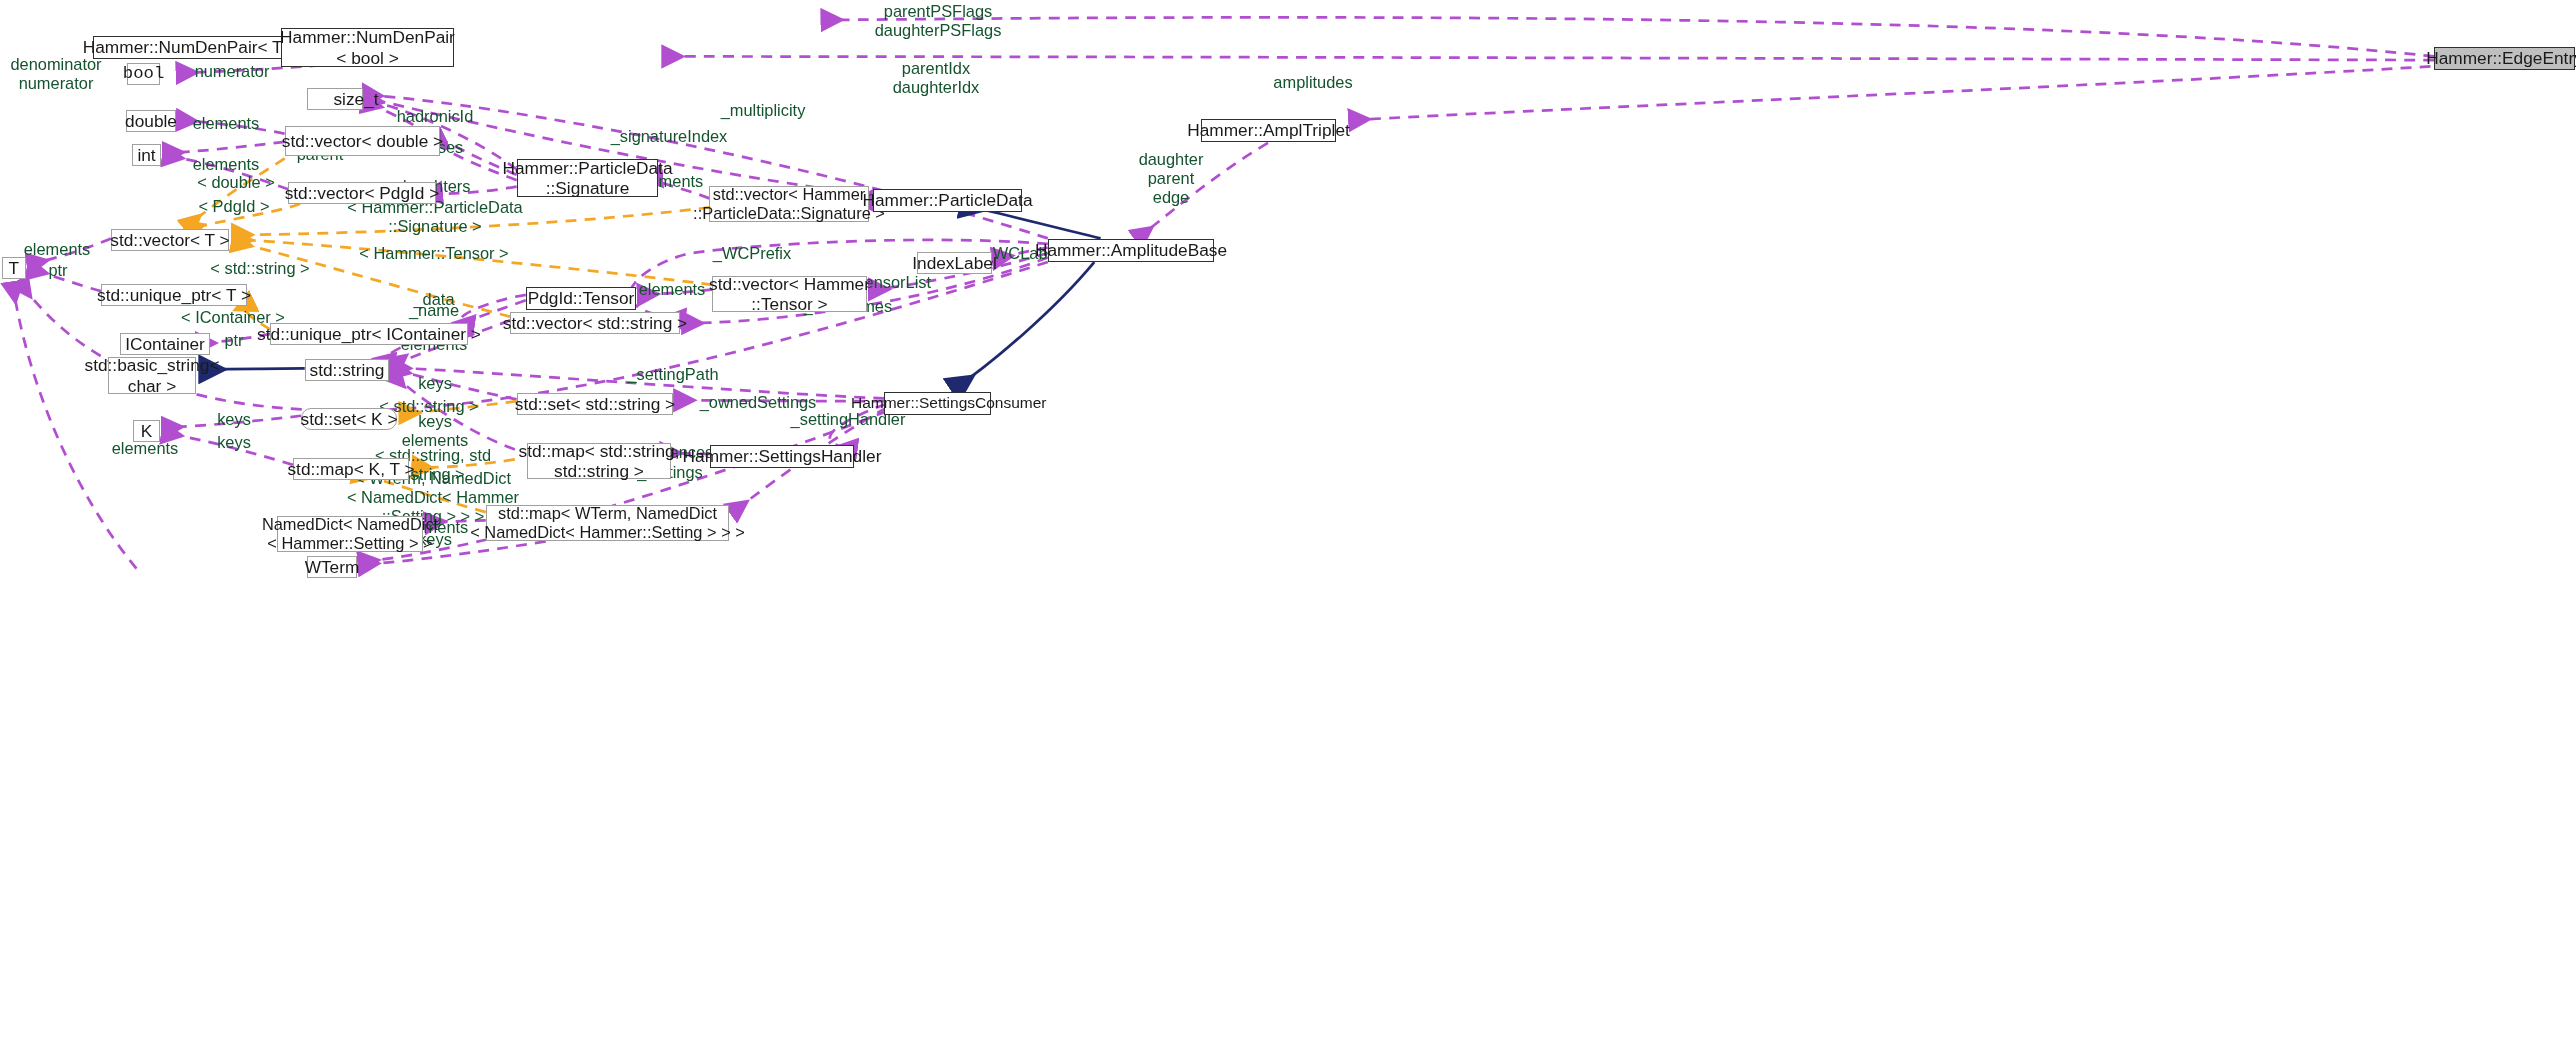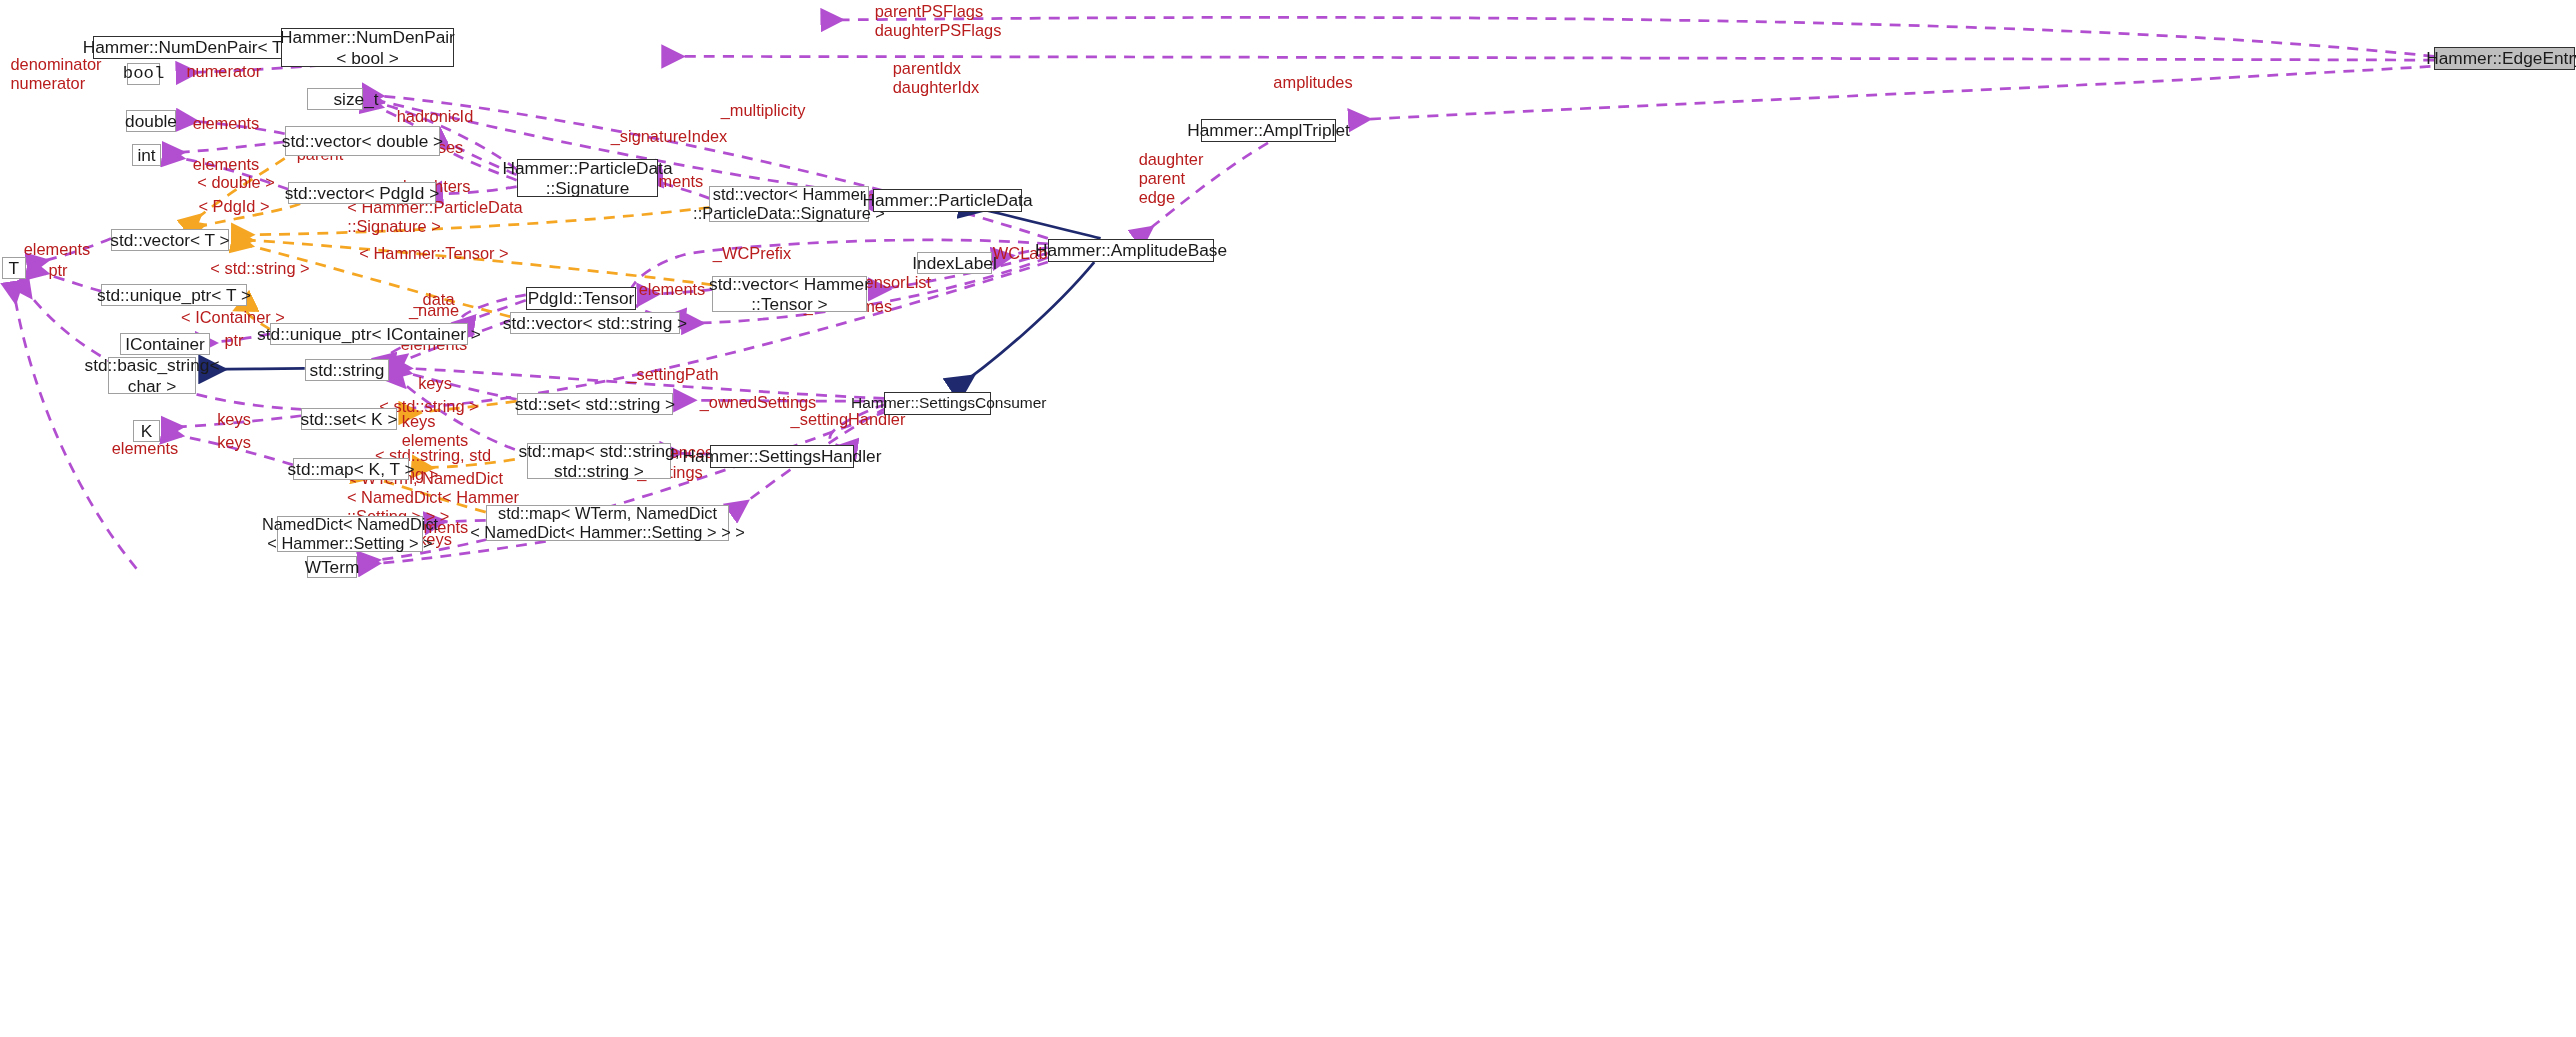--- a/index.html
+++ b/index.html
@@ -41,24 +41,24 @@
   .node.strong {
     border: 1.8px solid #303030;
   }
   .node.current {
     border: 1.8px solid #303030;
     background: #bfbfbf;
   }
   .edge-label {
     position: absolute;
     font-size: 16.4px;
-    color: #b91c1c;
+    color: #14532d;
     line-height: 1.15;
     white-space: pre;
-    text-align: left;
+    text-align: center;
     z-index: 4;
     transform: translateX(-50%);
   }
 </style>
 </head>
 <body>
 
 <div id="canvas">
 
   <svg class="edges" viewBox="0 0 2832 1141" xmlns="http://www.w3.org/2000/svg">
@@ -244,21 +244,21 @@
 
   <div class="node" style="left:108px;top:357px;width:88px;height:37px;">std::basic_string&lt;
 char &gt;</div>
 
   <div class="node" style="left:305px;top:359px;width:84px;height:22px;">std::string</div>
 
   <div class="node strong" style="left:884px;top:392px;width:107px;height:23px;font-size:15.5px;padding-left:28px;">Hammer::SettingsConsumer</div>
 
   <div class="node" style="left:517px;top:393px;width:156px;height:22px;">std::set&lt; std::string &gt;</div>
 
-  <div class="node" style="left:301px;top:408px;width:96px;height:22px;">std::set&lt; K &gt;</div>
+  <div class="node" style="left:301px;top:408px;width:96px;height:22px;border-radius:10px;">std::set&lt; K &gt;</div>
 
   <div class="node" style="left:133px;top:420px;width:27px;height:22px;">K</div>
 
   <div class="node" style="left:515px;top:443px;width:144px;height:36px;margin-left:12px;">std::map&lt; std::string,
 std::string &gt;</div>
 
   <div class="node strong" style="left:710px;top:445px;width:144px;height:23px;">Hammer::SettingsHandler</div>
 
   <div class="node" style="left:293px;top:458px;width:116px;height:22px;">std::map&lt; K, T &gt;</div>
 

